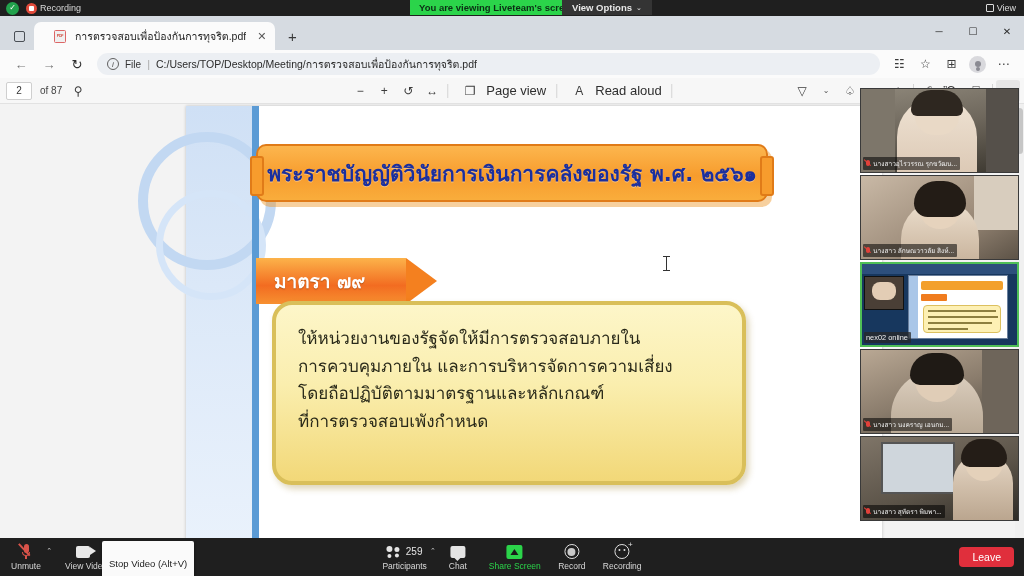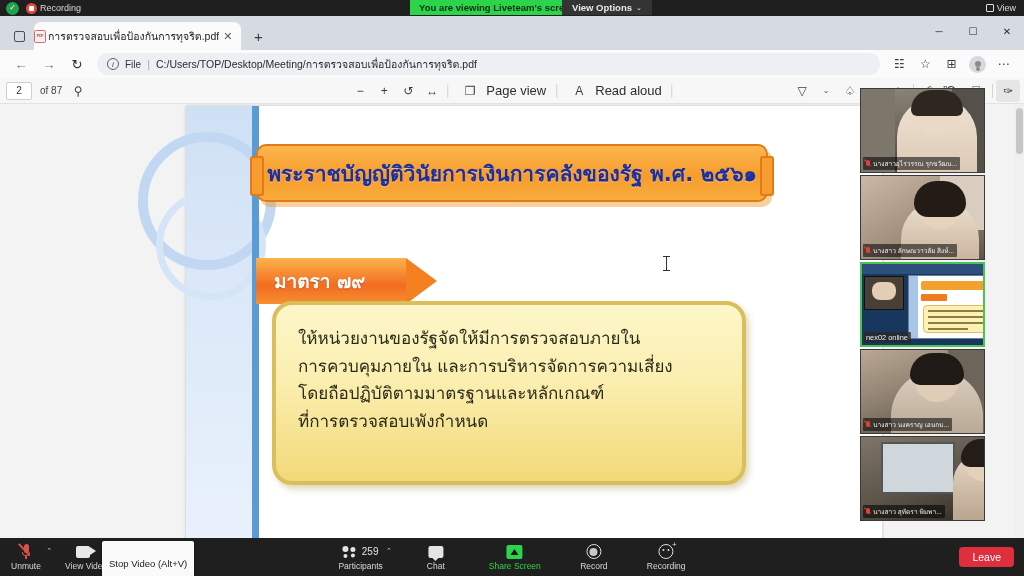--- a/index.html
+++ b/index.html
@@ -68,22 +68,22 @@
   .tab-sys-glyph {
     width:11px; height:11px; border:1.5px solid #4a4f55; border-radius:2px;
     position:relative;
   }
   .tab-sys-glyph::before{
     content:""; position:absolute; left:-3px; top:-3px; width:11px; height:11px;
     border:1.5px solid #4a4f55; border-radius:2px; background:#d6dbe1; z-index:-1;
   }
   .tab {
     height:28px; background:#fbfbfb; border-radius:7px 7px 0 0;
-    display:flex; align-items:center; gap:2px;
-    padding:0 7px 0 0; max-width:300px; position:relative;
+    display:flex; align-items:center; gap:9px;
+    padding:0 7px 0 20px; max-width:300px; position:relative;
   }
   .tab-favicon {
     width:12px; height:13px; background:#f0f0f0; border:1px solid #d66;
     border-radius:1.5px; position:relative; flex:none;
   }
   .tab-favicon::after{
     content:"PDF"; position:absolute; left:0; right:0; top:3.5px;
     font-size:3.6px; color:#d04a3b; text-align:center; letter-spacing:-.2px;
     font-weight:bold;
   }
@@ -263,21 +263,21 @@
     position:absolute; left:1px; top:4px; width:7px; height:46px;
     background:#c6c6c6; border-radius:4px;
   }
 
   
   .vidstrip {
     position:absolute; right:9px; top:88px; width:155px; height:434px;
     display:flex; flex-direction:column; gap:2px; z-index:30;
   }
   .tile {
-    position:relative; width:125px; height:85px; overflow:hidden;
+    position:relative; width:159px; height:85px; overflow:hidden;
     background:#2b2b2b; border:1px solid #3a3a3a;
   }
   .tile.active { border:2px solid #4fbf56; }
   .tile-name {
     position:absolute; left:2px; bottom:2px; max-width:150px;
     background:rgba(0,0,0,.55); color:#f1f1f1; font-size:6.6px;
     padding:1px 3px 1px 2px; display:flex; align-items:center; gap:2px;
     white-space:nowrap; overflow:hidden; text-overflow:ellipsis;
     border-radius:1px;
   }
@@ -358,21 +358,21 @@
     background:#241d17; border-radius:23px 23px 10px 10px; }
 
   
   .zoom-bottom {
     position:absolute; left:0; bottom:0; width:1024px; height:38px;
     background:#1f1f1f; z-index:70;
   }
   .zb-left { position:absolute; left:6px; top:0; height:38px; display:flex; align-items:center; }
   .zb-center {
     position:absolute; left:50%; transform:translateX(-50%); top:0; height:38px;
-    display:flex; align-items:center; gap:30px;
+    display:flex; align-items:center; gap:8px;
   }
   .zb-item {
     display:flex; flex-direction:column; align-items:center; justify-content:center;
     gap:1px; min-width:40px; padding:0 3px; height:38px; position:relative;
   }
   .zb-label { font-size:8.5px; color:#d8d8d8; white-space:nowrap; }
   .zb-label.green { color:#2bd44a; }
   .zb-ico { height:17px; display:flex; align-items:center; justify-content:center; color:#e4e4e4; }
   .zb-caret {
     position:absolute; right:-6px; top:9px; font-size:7px; color:#cfcfcf;

